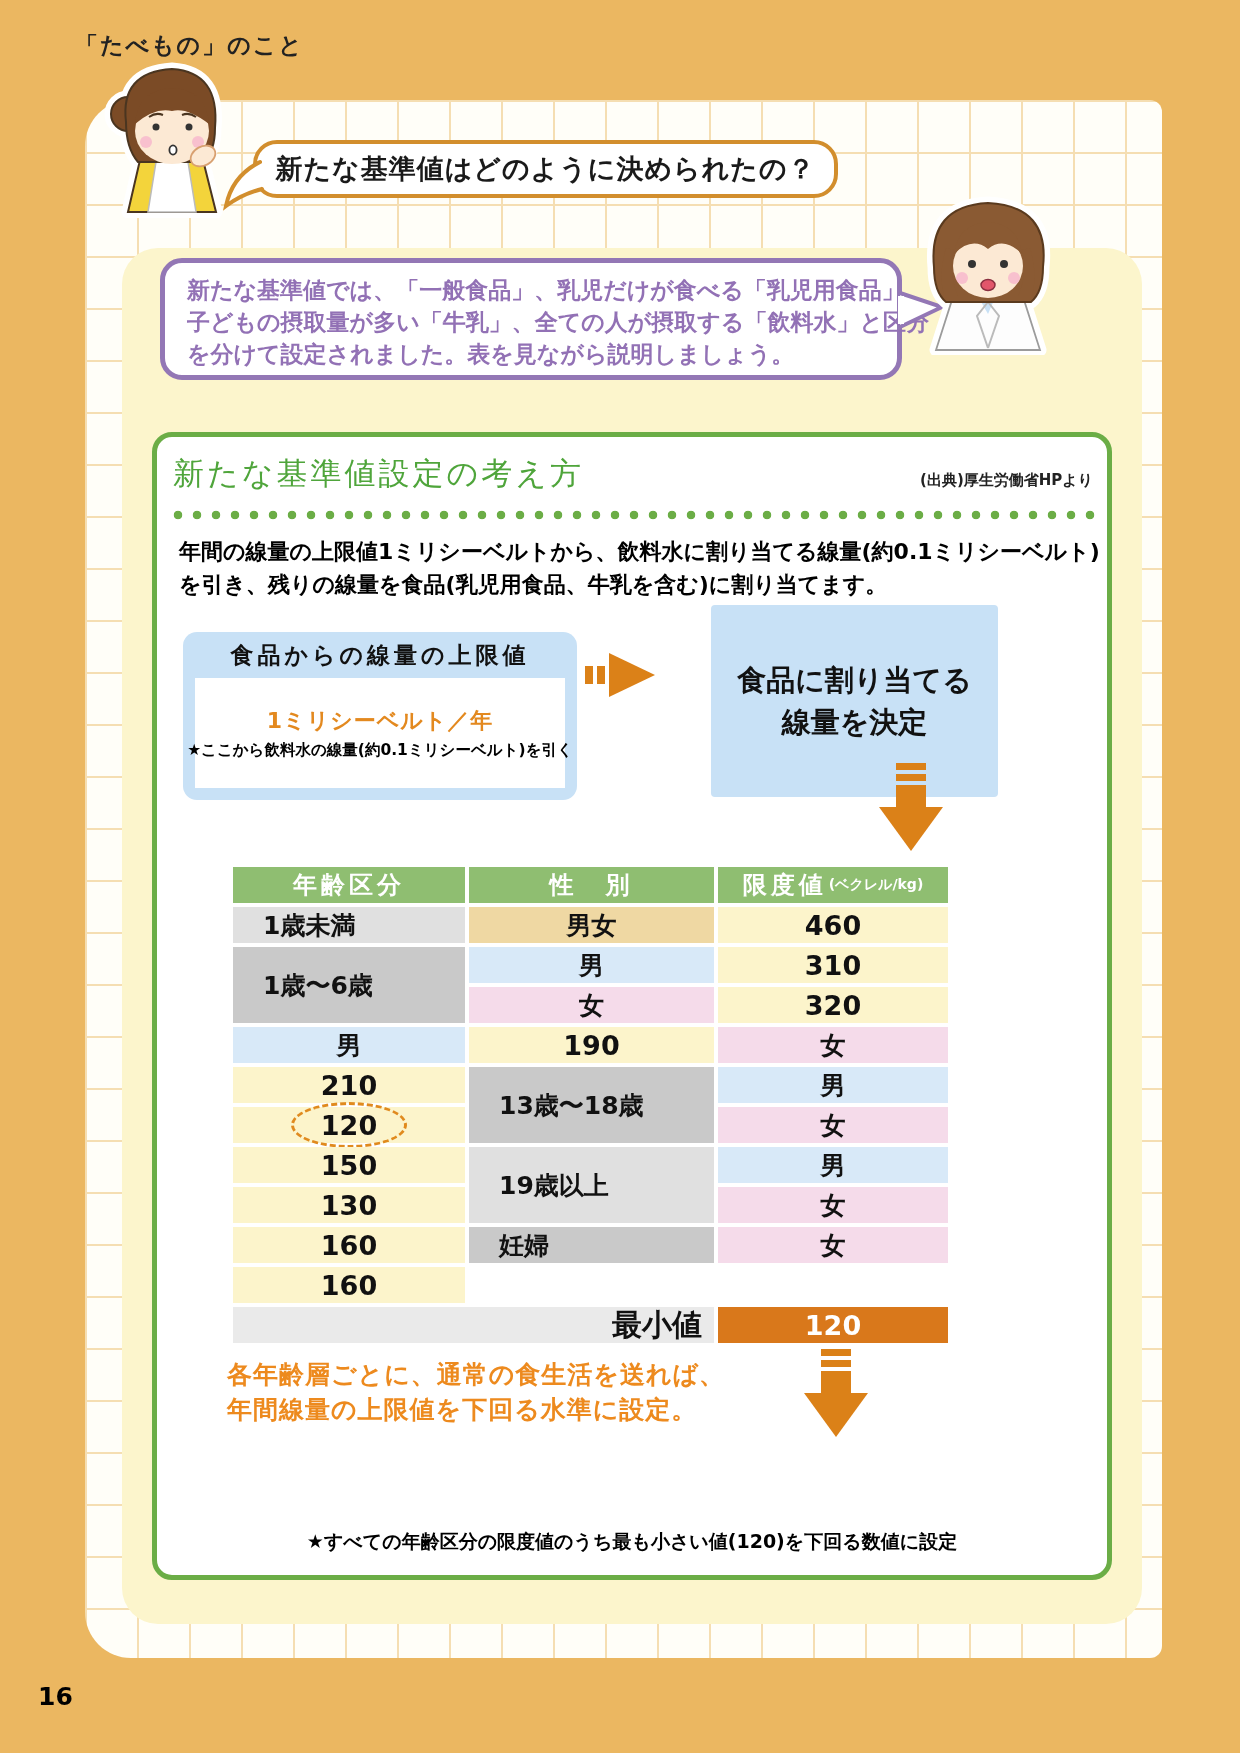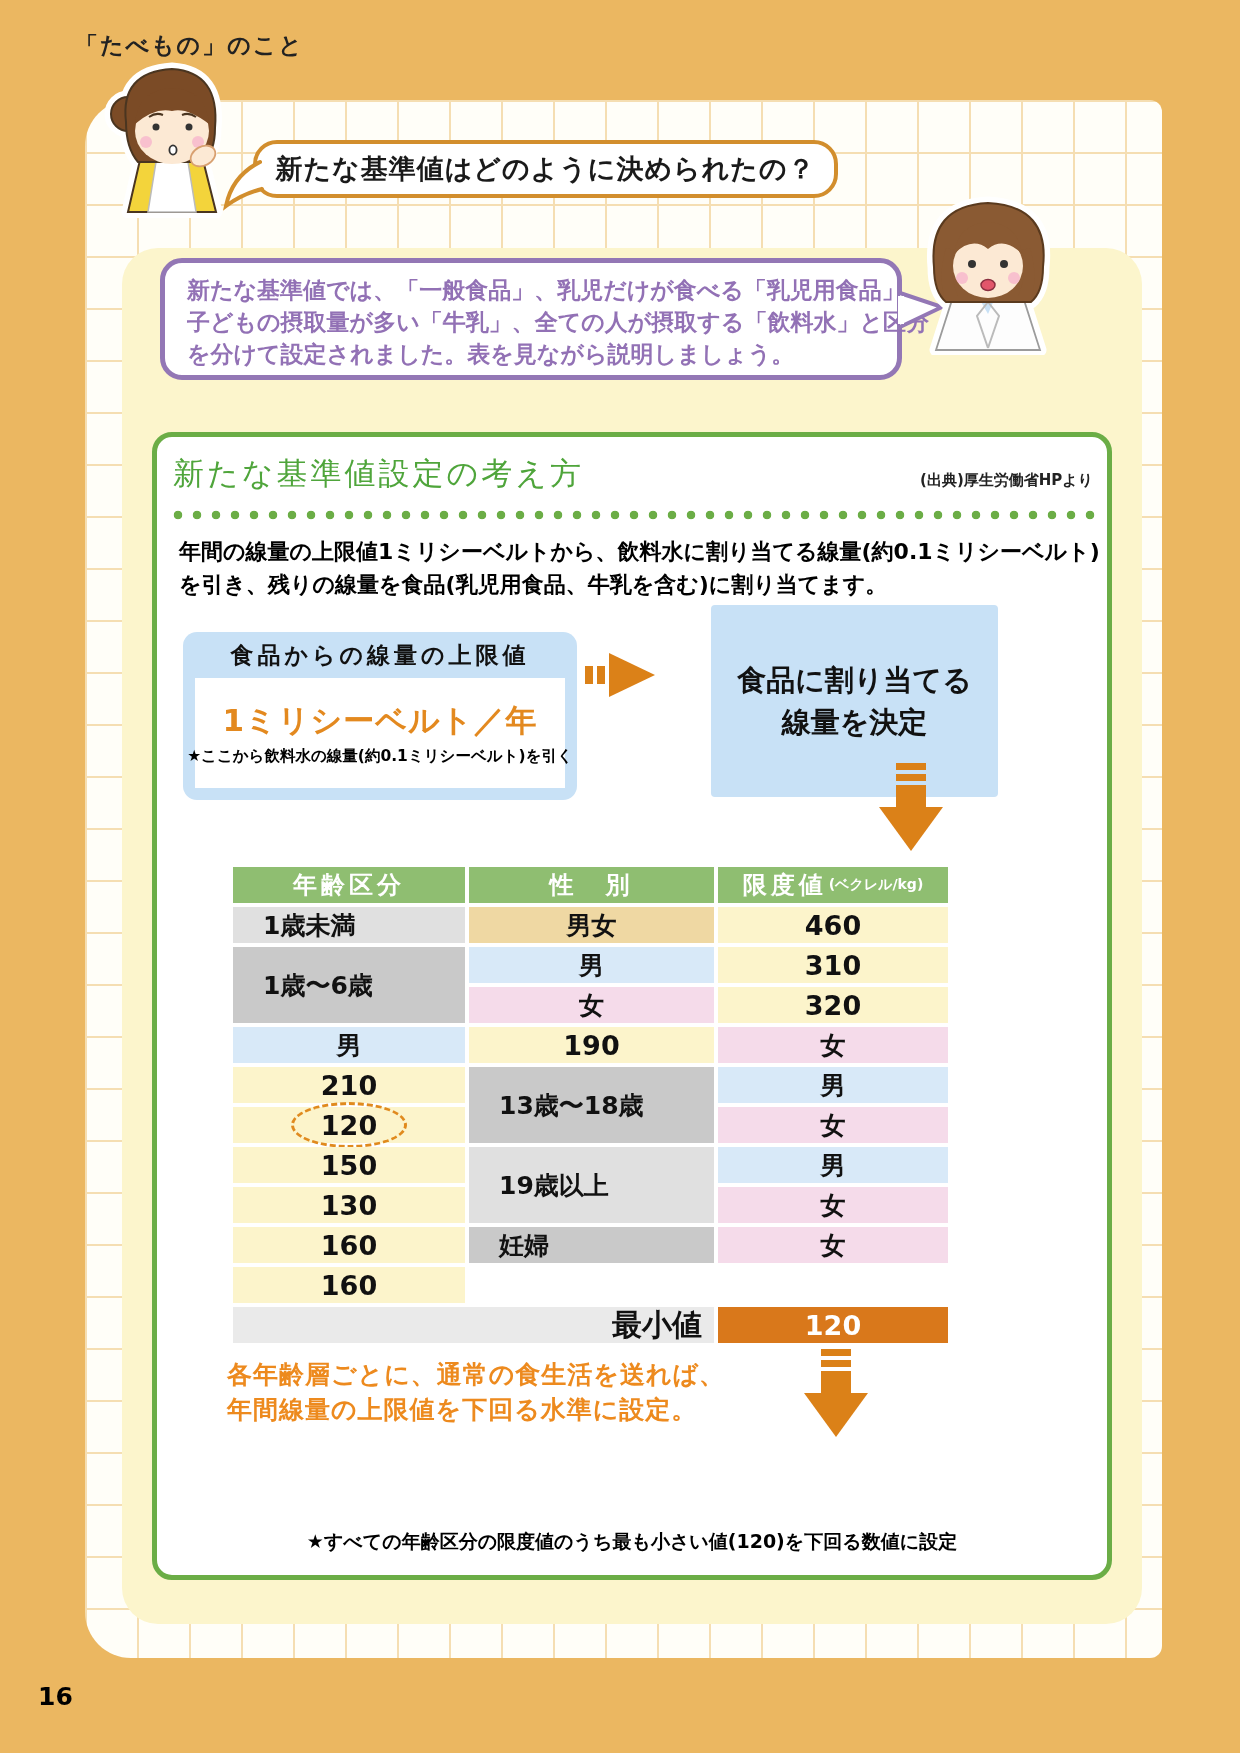--- a/index.html
+++ b/index.html
@@ -52,21 +52,21 @@
   .panel-desc { position:absolute; left:22px; top:98px; font-size:22px; font-weight:600; color:#000; line-height:1.5; }
   .panel-desc .line { white-space:nowrap; }
 
   
   .limit-box { position:absolute; left:26px; top:195px; width:394px; height:168px;
     background:#C8E1F6; border-radius:14px; }
   .limit-header { height:46px; display:flex; align-items:center; justify-content:center;
     font-size:23px; font-weight:bold; color:#111; letter-spacing:4px; }
   .limit-inner { position:absolute; left:12px; top:46px; right:12px; bottom:12px; background:#fff;
     display:flex; flex-direction:column; align-items:center; justify-content:center; gap:4px; }
-  .limit-value { font-size:31px; font-weight:bold; color:#E3891F; letter-spacing:1px; white-space:nowrap; }
+  .limit-value { font-size:22px; font-weight:bold; color:#E3891F; letter-spacing:1px; white-space:nowrap; }
   .limit-note { font-size:15.5px; font-weight:bold; color:#000; white-space:nowrap; }
 
   .h-arrow { position:absolute; left:428px; top:214px; }
 
   
   .decide-box { position:absolute; left:506px; top:168px; width:287px; height:192px;
     background:#C8E1F6; border-radius:4px;
     display:flex; flex-direction:column; align-items:center; justify-content:center;margin-left:48px; }
   .decide-box .line { font-size:29px; font-weight:bold; color:#111; line-height:1.45; white-space:nowrap; }
 

